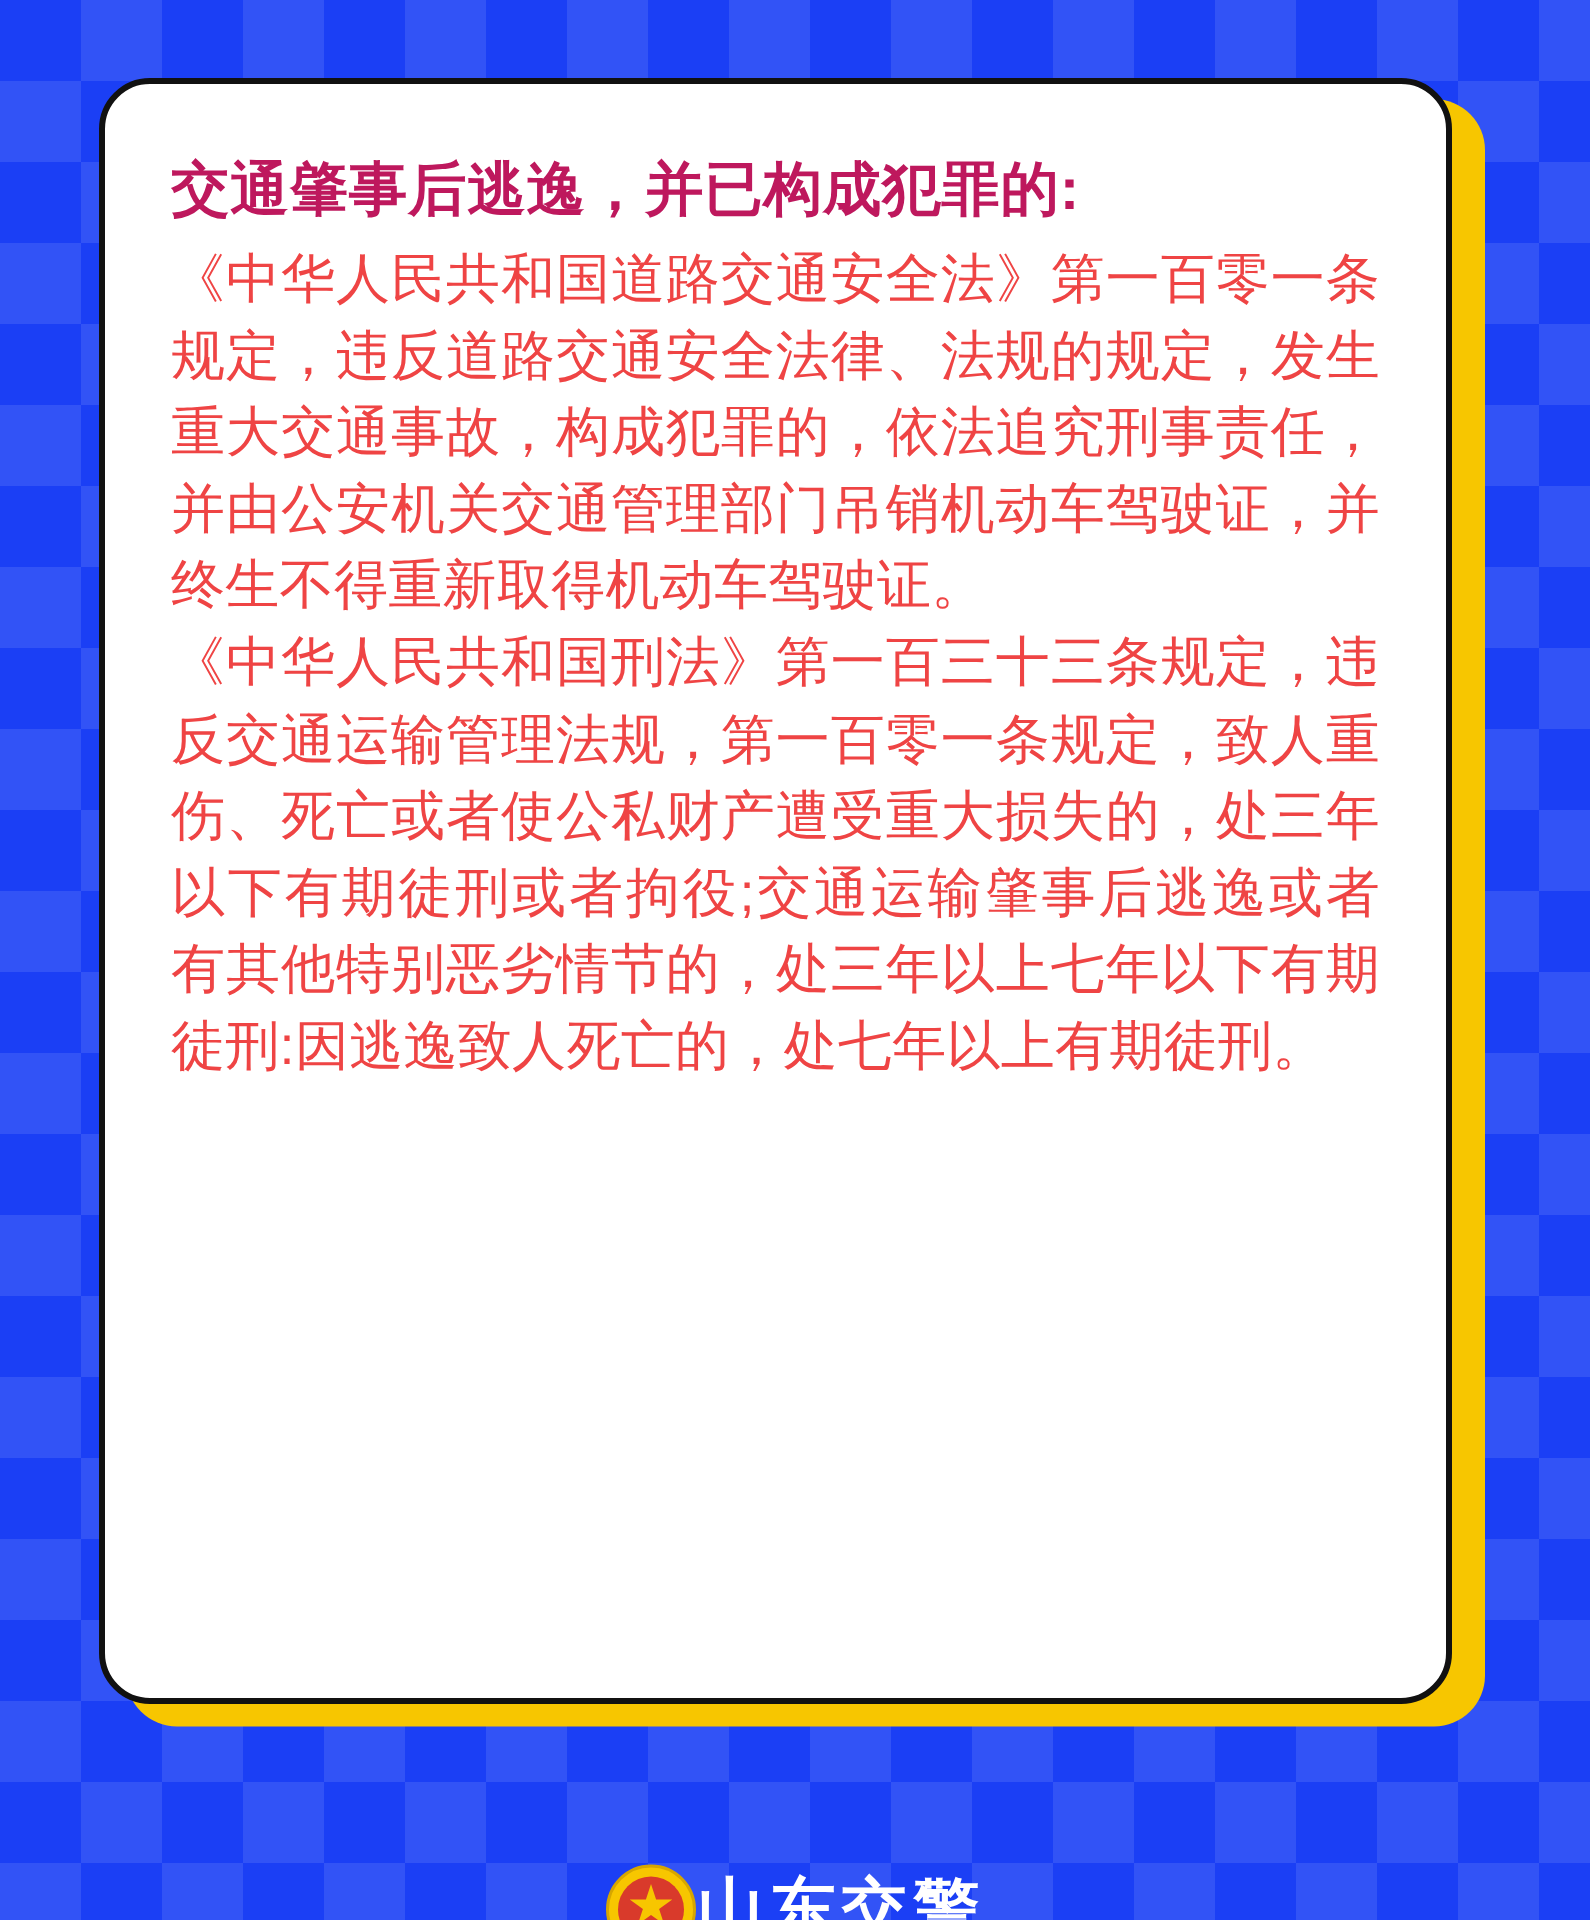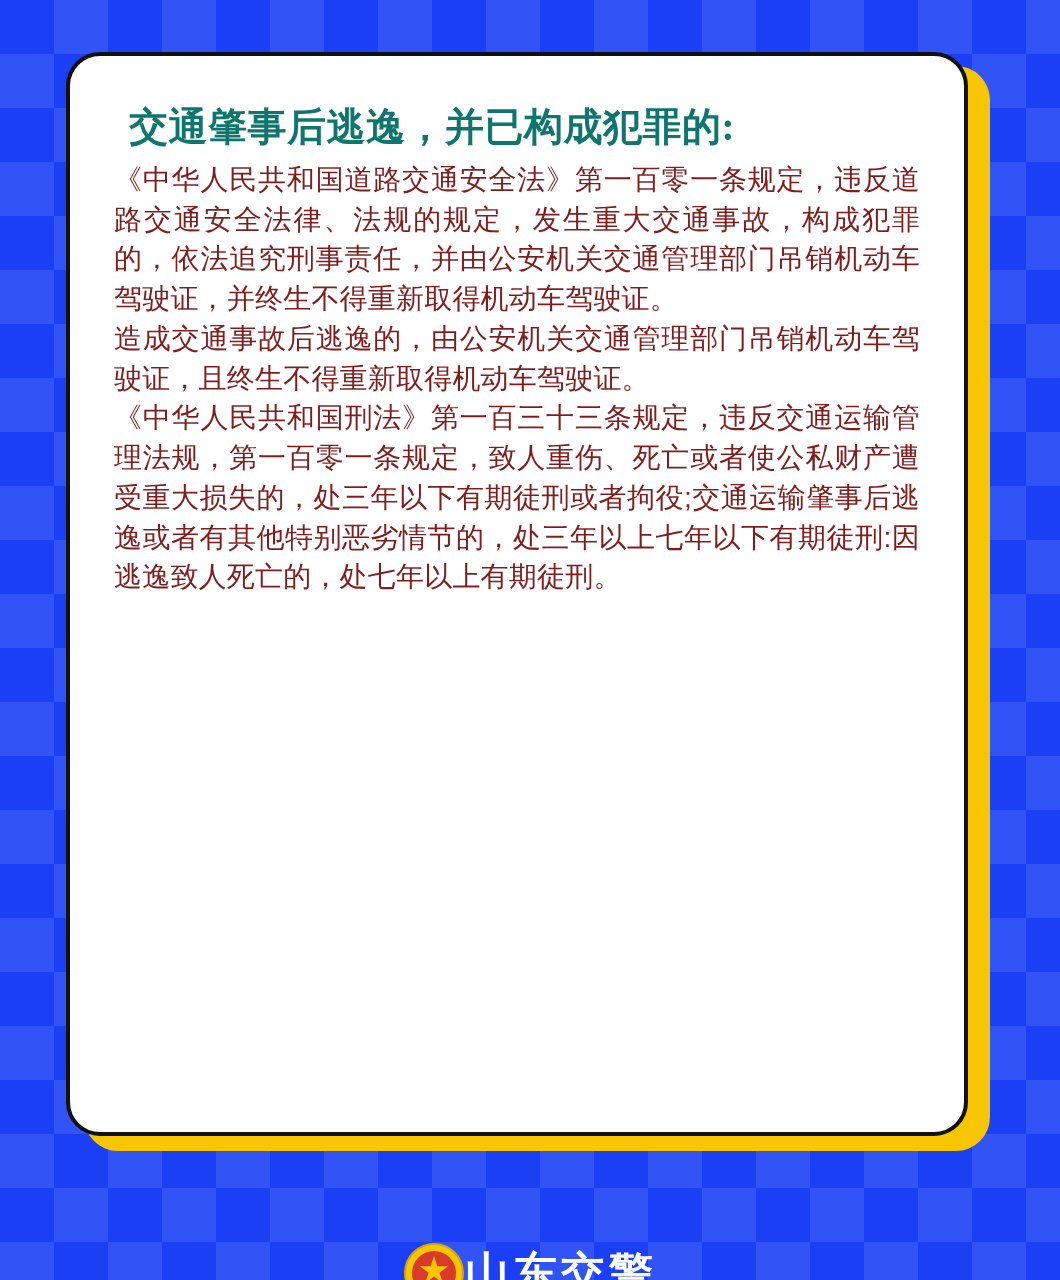--- a/index.html
+++ b/index.html
@@ -51,33 +51,32 @@
     height: 1084px;
     background: #FFFFFF;
     border: 4px solid #111111;
     border-radius: 34px;
     box-sizing: border-box;
     padding: 46px 44px 30px 44px;
     overflow: hidden;
   }
 
   .heading {
-    color: #0f766e;
+    color: #be185d;
     font-size: 39px;
     line-height: 1.28;
     font-weight: bold;
     letter-spacing: 0.5px;
-    margin: 0 0 8px 15px;
+    margin: 0 0 8px 0;
     white-space: nowrap;
-    font-family: Liberation Serif, serif;
   }
 
   .body-text {
-    color: #7f1d1d;
-    font-size: 28px;
+    color: #ef4444;
+    font-size: 36px;
     line-height: 1.42;
     font-weight: normal;
     letter-spacing: 0.2px;
     text-align: justify;
     text-align-last: left;
     margin: 0;
   }
   .para { margin: 0 0 0 0; }
 
   
@@ -109,21 +108,20 @@
 <body>
 
 <div class="poster">
   <div class="checker"></div>
 
   <div class="card-shadow"></div>
 
   <div class="card">
     <h1 class="heading">交通肇事后逃逸，并已构成犯罪的:</h1>
     <p class="body-text para">《中华人民共和国道路交通安全法》第一百零一条规定，违反道路交通安全法律、法规的规定，发生重大交通事故，构成犯罪的，依法追究刑事责任，并由公安机关交通管理部门吊销机动车驾驶证，并终生不得重新取得机动车驾驶证。</p>
-    <p class="body-text para">造成交通事故后逃逸的，由公安机关交通管理部门吊销机动车驾驶证，且终生不得重新取得机动车驾驶证。</p>
     <p class="body-text para">《中华人民共和国刑法》第一百三十三条规定，违反交通运输管理法规，第一百零一条规定，致人重伤、死亡或者使公私财产遭受重大损失的，处三年以下有期徒刑或者拘役;交通运输肇事后逃逸或者有其他特别恶劣情节的，处三年以上七年以下有期徒刑:因逃逸致人死亡的，处七年以上有期徒刑。</p>
   </div>
 
   <div class="footer">
     <span class="emblem">
       <svg width="62" height="62" viewBox="0 0 62 62" xmlns="http://www.w3.org/2000/svg">
         <circle cx="31" cy="31" r="29" fill="#F7C600" stroke="#D6A600" stroke-width="2"></circle>
         <circle cx="31" cy="31" r="22" fill="#D93A2B"></circle>
         <path d="M31 14 L34.4 24.3 L45.2 24.3 L36.4 30.7 L39.8 41 L31 34.6 L22.2 41 L25.6 30.7 L16.8 24.3 L27.6 24.3 Z" fill="#F7C600"></path>
         <rect x="13" y="44" width="36" height="5" rx="2.5" fill="#F7C600"></rect>

